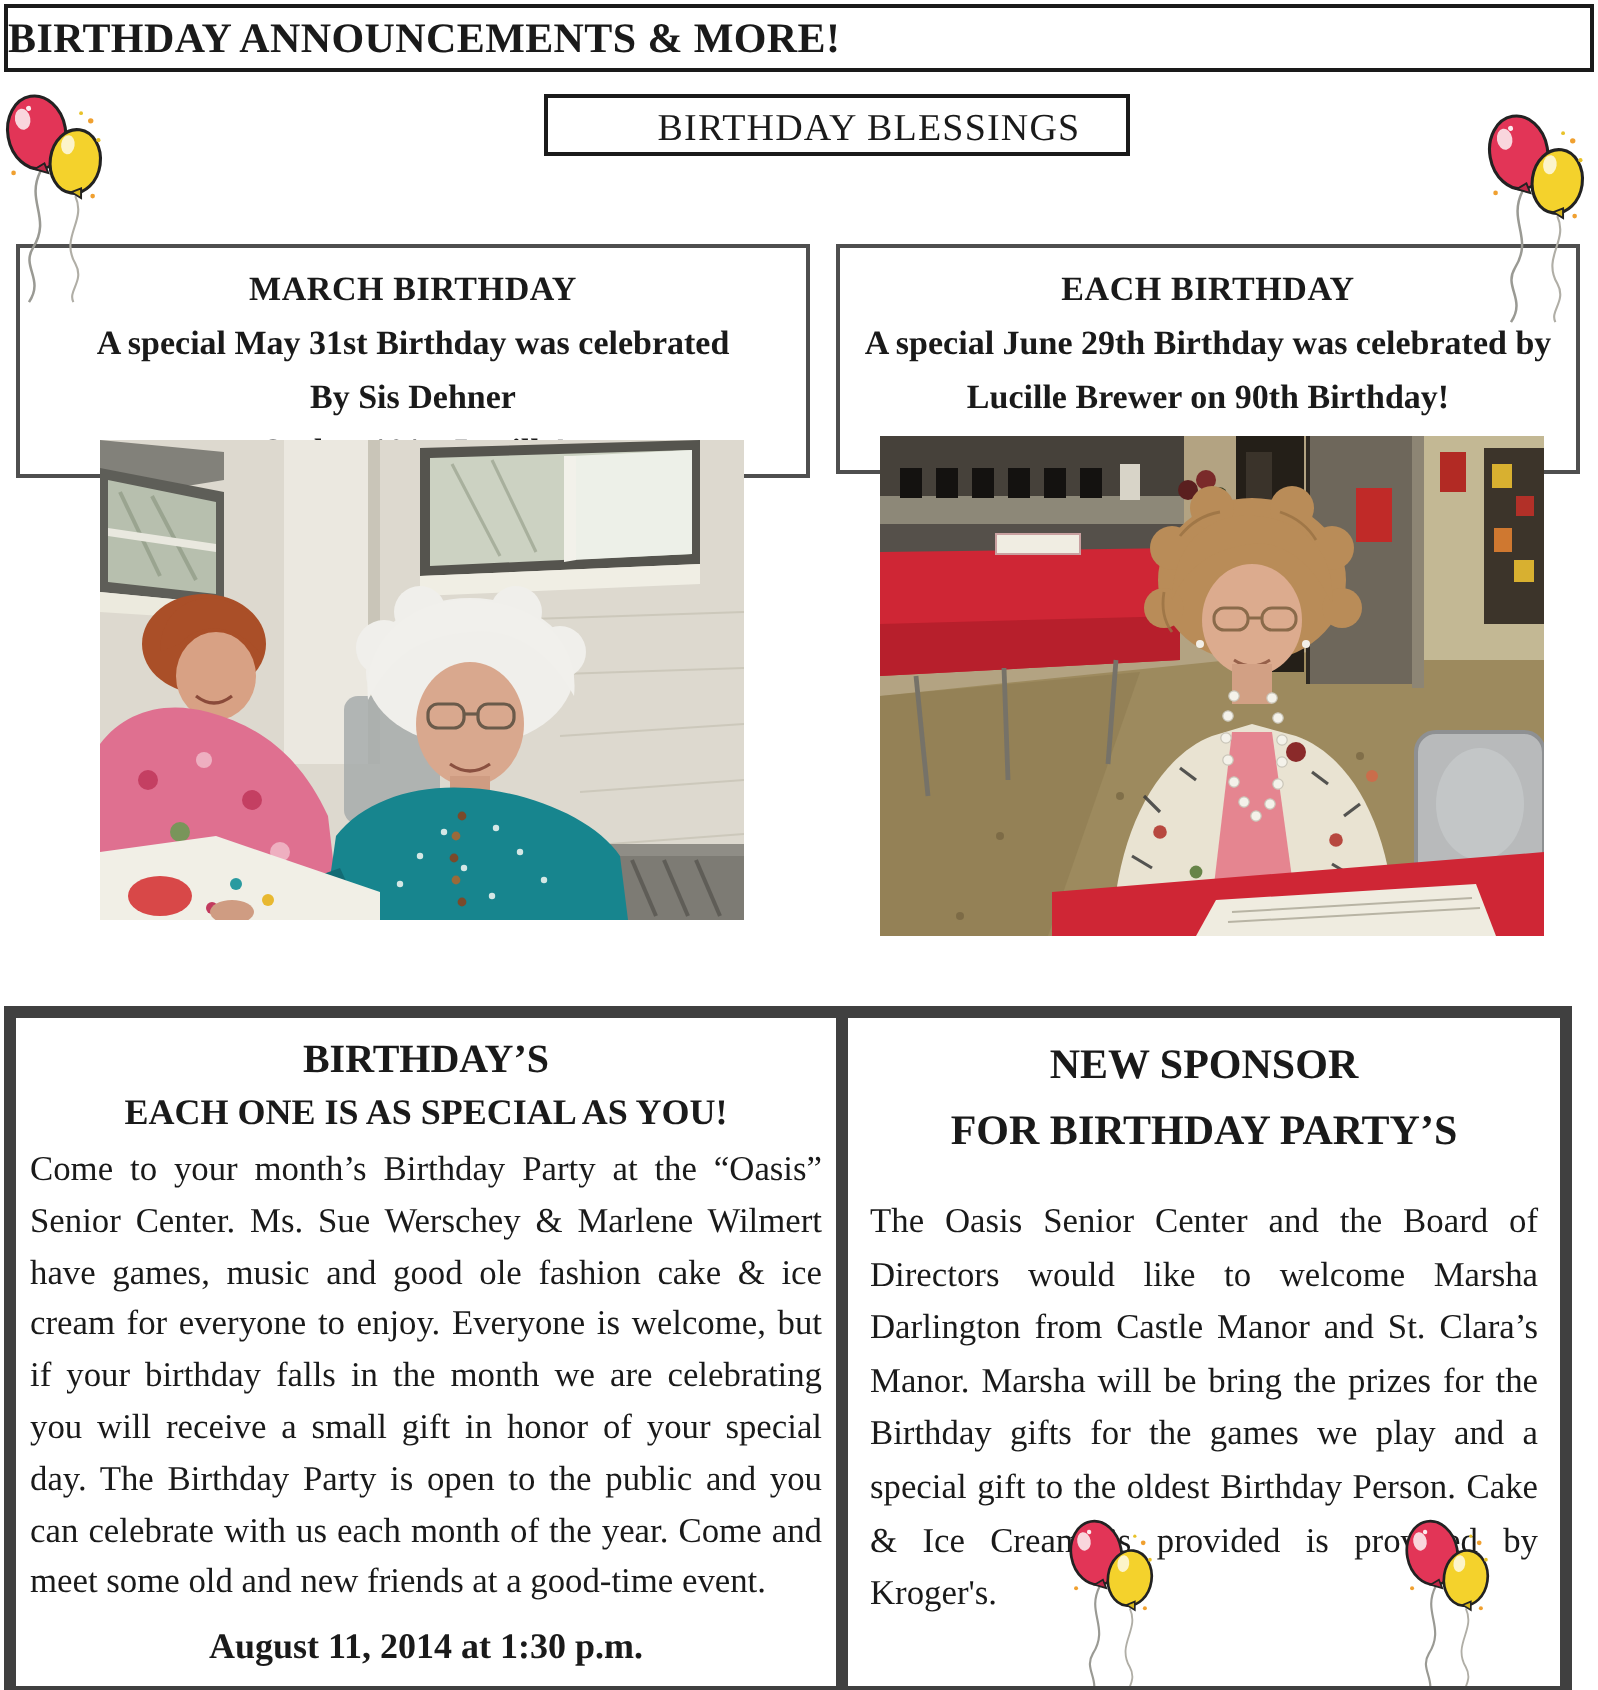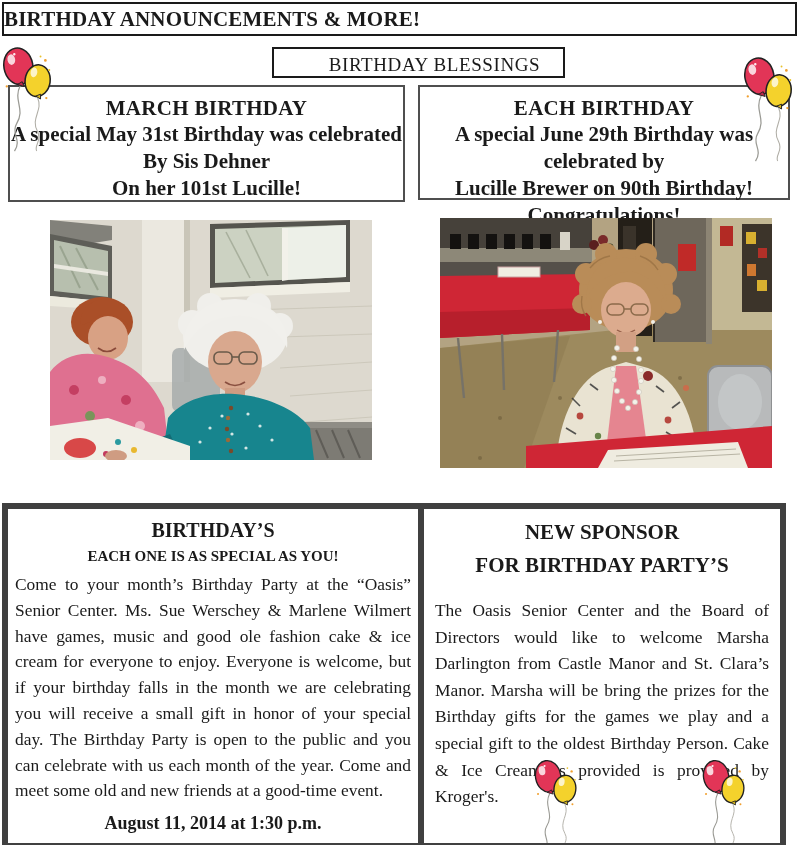--- a/index.html
+++ b/index.html
@@ -11,33 +11,33 @@
   .title-box {
     left:2px; top:2px; width:791px; height:30px; border:2px solid #1a1a1a;
     display:flex; align-items:center; 
     font-weight:bold; font-size:21px; letter-spacing:0.2px;
   }
   .blessings-box {
     left:272px; top:47px; width:257px; height:27px; border:2px solid #1a1a1a;
     display:flex; align-items:flex-end; justify-content:center;
     font-size:19px; letter-spacing:0.6px;padding-left:32px;
   }
-  .month-box { border:2px solid #4f4f4f; text-align:center; font-weight:bold; font-size:21px; }
+  .month-box { border:2px solid #4f4f4f; text-align:center; font-weight:bold; font-size:17px;margin-top:37px; }
   .march-box { left:8px; top:85px; width:393px; height:113px; }
   .april-box { left:418px; top:85px; width:368px; height:111px; }
   .month-box .mline { line-height:27px; }
   .month-box .mhead { margin-top:8px; line-height:26px; letter-spacing:0.3px; }
   .photo { position:absolute; display:block; }
   .photo-left  { left:50px;  top:220px; width:322px; height:240px; }
   .photo-right { left:440px; top:218px; width:332px; height:250px; }
   .panel { border:6px solid #404040; overflow:hidden; }
   .panel-left  { left:2px;  top:503px; width:410px; height:334px; padding:0 0; }
   .panel-right { left:418px; top:503px; width:356px; height:334px; }
   .panel h2 { margin:10px 6px 0 6px; text-align:center; font-size:20px; line-height:22px; }
-  .panel .subhead { margin:5px 6px 0 6px; text-align:center; font-weight:bold; font-size:15px; line-height:21px; }
+  .panel .subhead { margin:5px 6px 0 6px; text-align:center; font-weight:bold; font-size:18px; line-height:21px; }
   .panel .bodytext {
     margin:5px 7px 0 7px; font-size:17.4px; line-height:25.8px;
     text-align:justify; text-justify:inter-word;
   }
   .panel .dateline { text-align:center; font-weight:bold; font-size:18px; }
   .date1 { margin-top:9px; }
   .panel-right h2 { margin-top:12px; font-size:21px; }
   .panel-right .head2 { margin-top:11px; }
   .panel-right .bodytext { margin:21px 11px 0 11px; line-height:26.6px; }
   .balloons { position:absolute; pointer-events:none; }

